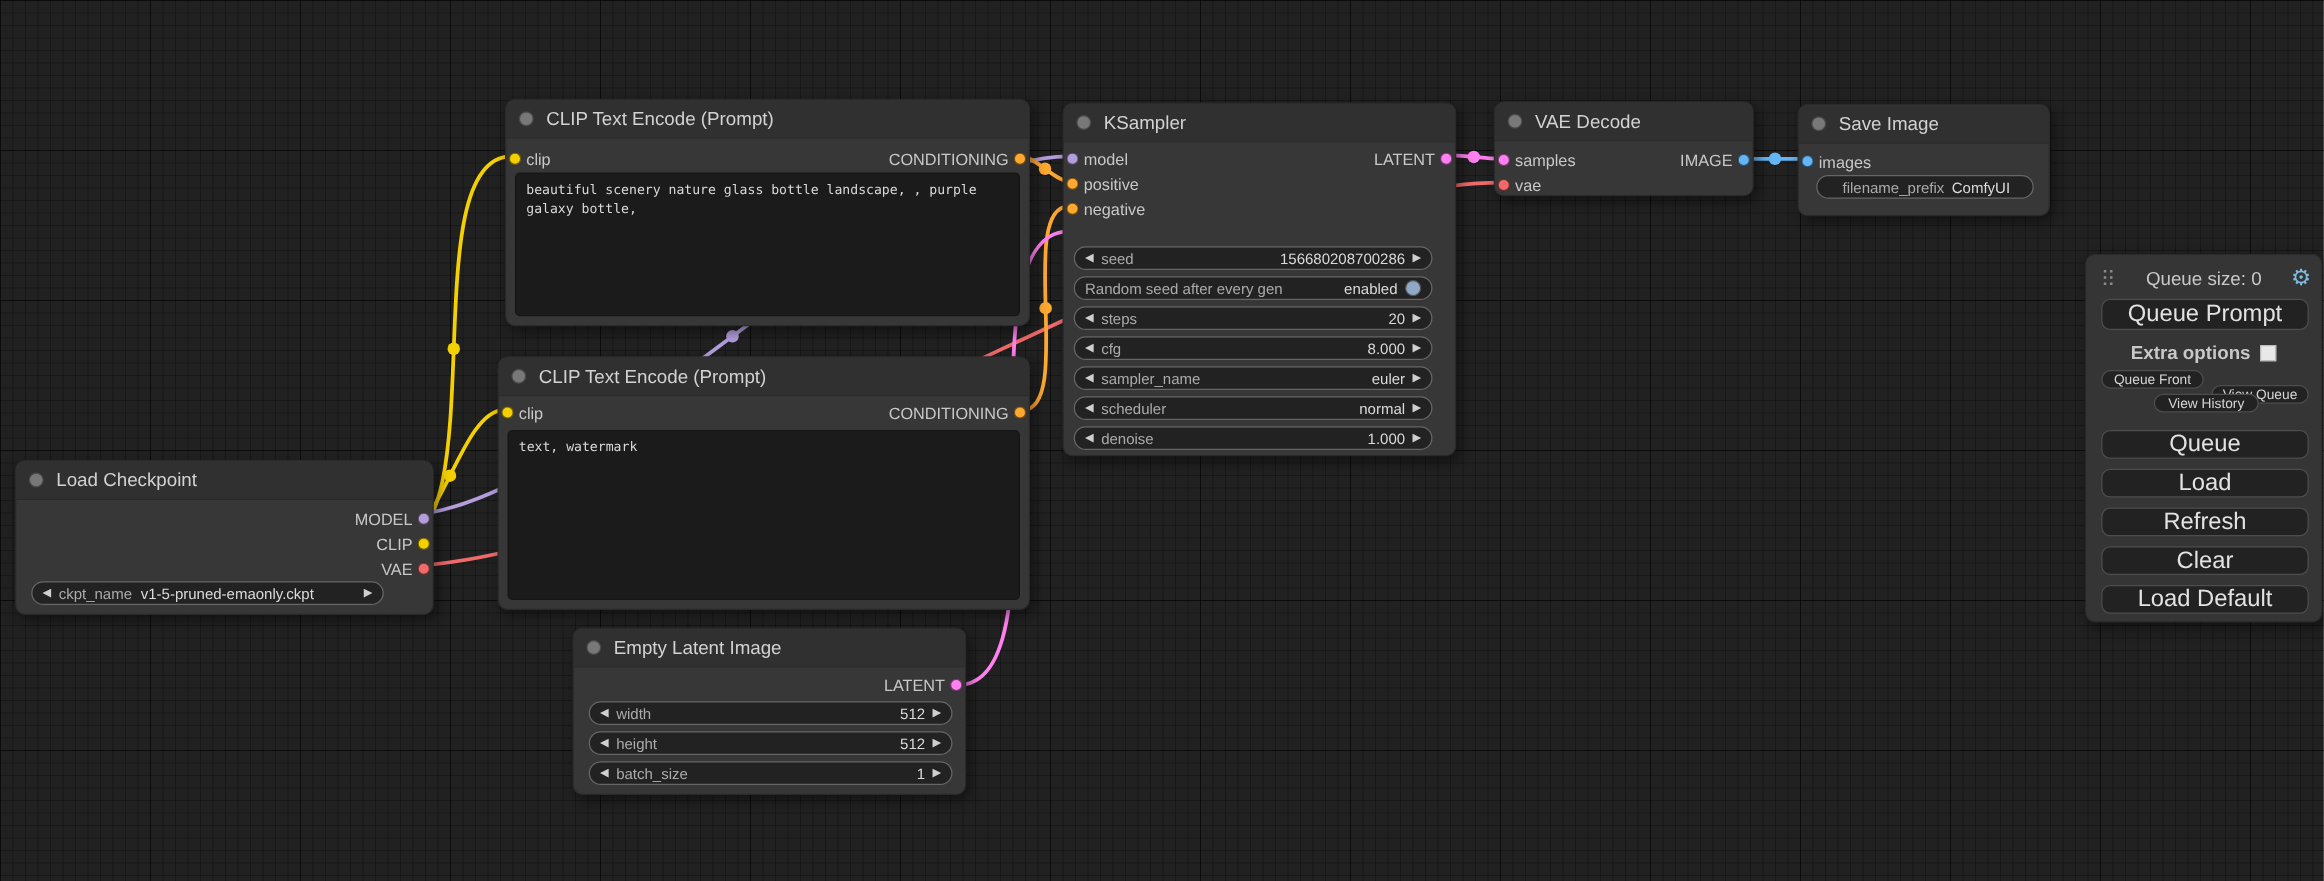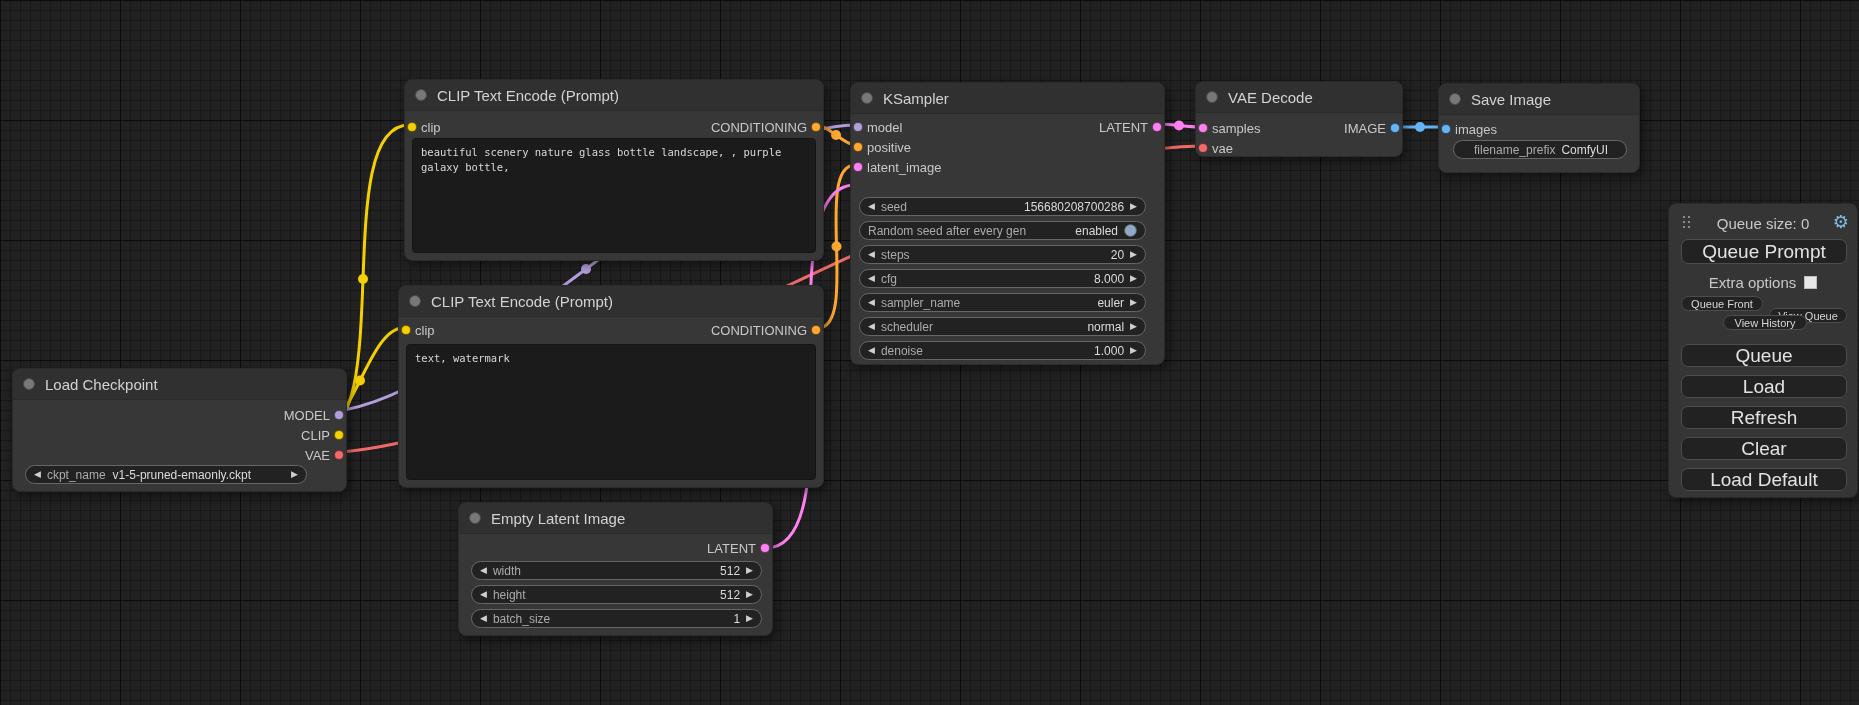--- a/index.html
+++ b/index.html
@@ -51,21 +51,21 @@
     align-items:center;}
   .drag-handle{position:absolute;left:14px;top:4px;width:2px;height:2px;background:#8a8a8a;
     box-shadow:0 5px #8a8a8a,0 10px #8a8a8a,5px 0 #8a8a8a,5px 5px #8a8a8a,5px 10px #8a8a8a;}
   .queue-size{width:100%;text-align:center;color:#c8c8c8;font-size:15px;}
   .gear{position:absolute;right:8px;top:-1px;color:var(--c-gear);font-size:18px;line-height:22px;}
   .btn{position:absolute;left:12px;width:166px;background:#222;border:1px solid #4d4d4d;
     border-radius:7px;color:#e2e2e2;display:flex;align-items:center;justify-content:center;
     font-size:19px;box-sizing:border-box;}
   .btn.small{font-size:11px;border-radius:9px;color:#d6d6d6;}
   .extra-row{position:absolute;left:0;right:0;top:70px;height:17px;display:flex;
-    align-items:center;justify-content:center;gap:8px;color:#c8c8c8;font-size:15px;}
+    align-items:center;justify-content:center;gap:8px;color:#c8c8c8;font-size:15px;font-weight:bold;}
   .checkbox{width:13px;height:13px;background:#e8e8e8;border:1px solid #bdbdbd;
     box-sizing:border-box;}
 </style>
 </head>
 <body>
 
 <div class="canvas">
 
   <svg id="wires" xmlns="http://www.w3.org/2000/svg">
       <path d="M 317 433 C 397.36168241145776 433 328.63831758854224 125 409 125" fill="none" stroke="#f5d000" stroke-width="3" stroke-linecap="round"></path>
@@ -150,22 +150,22 @@
       <span class="dot in model"></span>
       <span class="plabel">model</span>
       <span class="plabel">LATENT</span>
       <span class="dot out latent"></span>
     </div>
     <div class="row">
       <span class="dot in conditioning"></span>
       <span class="plabel">positive</span>
     </div>
     <div class="row">
-      <span class="dot in latent"></span>
-      <span class="plabel">latent_image</span>
+      <span class="dot in conditioning"></span>
+      <span class="plabel">negative</span>
     </div>
     <div class="widget" style="left:8px;width:287px;top:114px;">
       <span class="arr">◀</span>
       <span class="wlabel">seed</span>
       <span class="wvalue">156680208700286</span>
       <span class="arr">▶</span>
     </div>
     <div class="widget" style="left:8px;width:287px;top:138px;">
       <span class="wlabel" style="">Random seed after every gen</span>
       <span class="wvalue">enabled</span>

